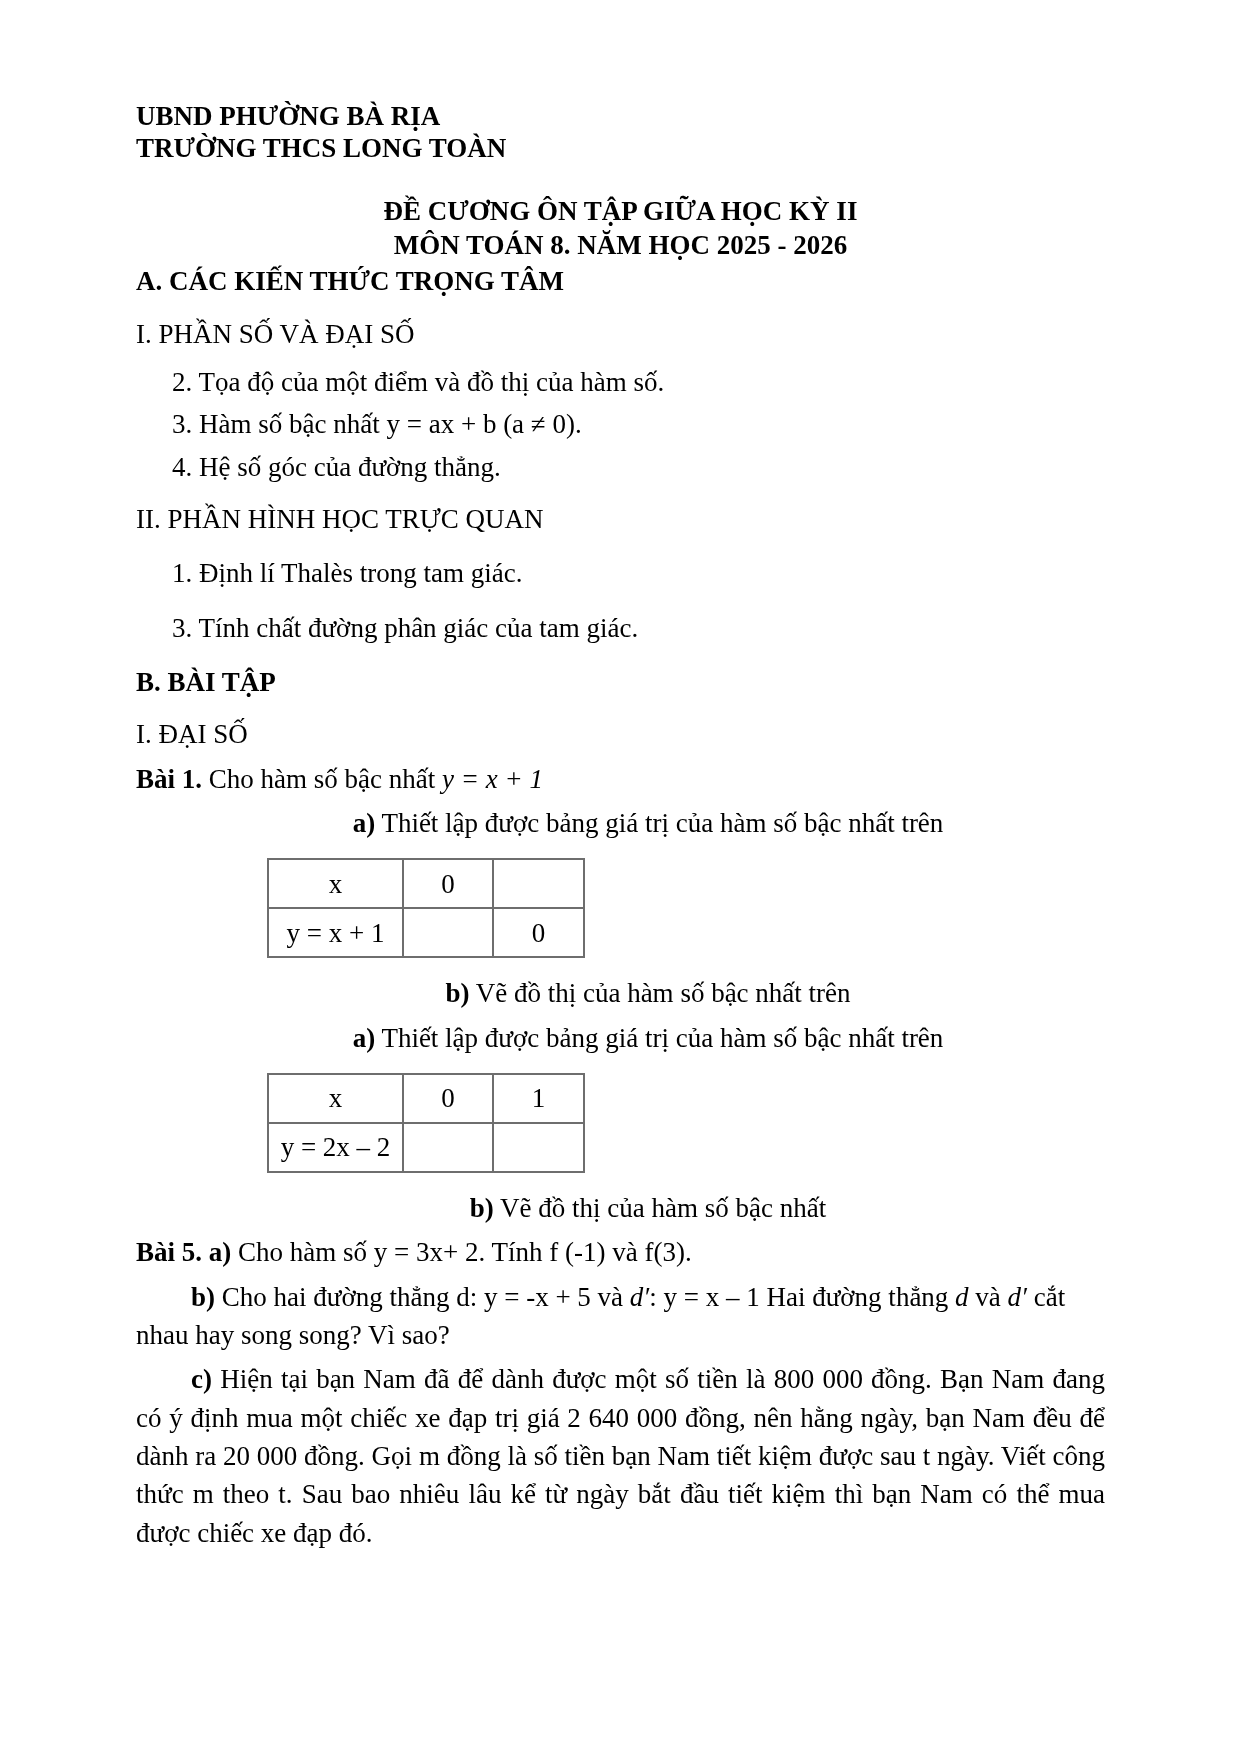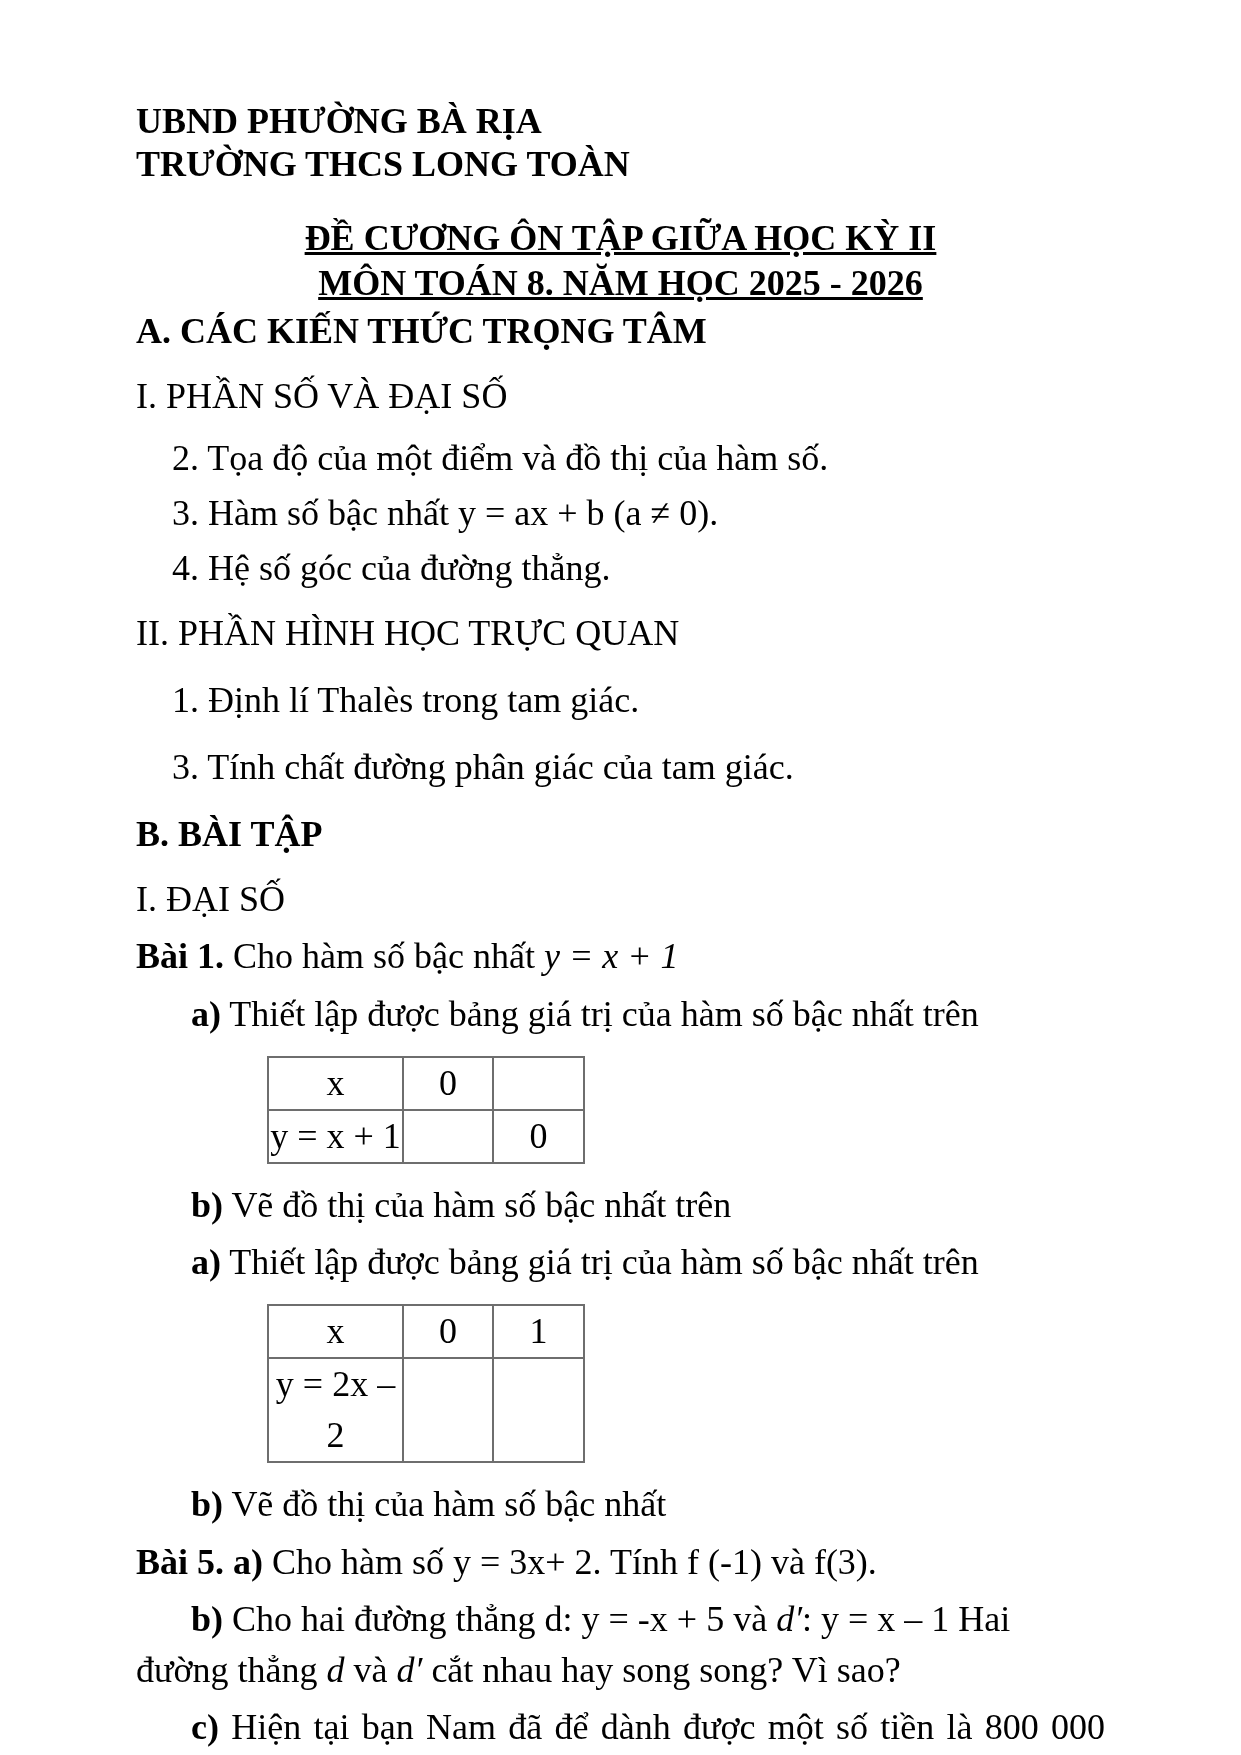--- a/index.html
+++ b/index.html
@@ -3,43 +3,43 @@
 <meta charset="utf-8">
 <style>
   html, body { margin: 0; padding: 0; background: #ffffff; }
   .page {
     width: 1241px;
     height: 1755px;
     box-sizing: border-box;
     background: #ffffff;
     color: #000000;
     font-family: "Liberation Serif", "DejaVu Serif", serif;
-    font-size: 36px;
+    font-size: 27px;
     line-height: 1.42;
     padding: 100px 136px 40px 136px;
     overflow: hidden;
     position: relative;
   }
   p { margin: 0; }
   .b { font-weight: bold; }
   .i { font-style: italic; }
 
   .doc-header p { font-weight: bold; line-height: 1.2; }
   .doc-title { text-align: center; margin-top: 30px; }
-  .doc-title p { font-weight: bold; line-height: 1.25; text-decoration: underline; }
+  .doc-title p { font-weight: bold; line-height: 1.25; }
 
   .h-section { font-weight: bold; }
   .h-sub { font-weight: normal; margin-top: 14px; }
 
   .list-tight { margin-top: 10px; }
   .list-tight p { margin: 4px 0; padding-left: 36px; }
   .list-loose p { margin: 16px 0; padding-left: 36px; }
 
   .para { margin: 6px 0; }
-  .sub { margin-left: 55px; }
+  .sub { margin-left: 55px; text-align: center; }
   .indent { text-indent: 55px; }
   .justify { text-align: justify; }
 
   table.vtable {
     border-collapse: collapse;
     margin: 16px 0 16px 131px;
     table-layout: fixed;
   }
   table.vtable td {
     border: 2px solid #6e6e6e;

